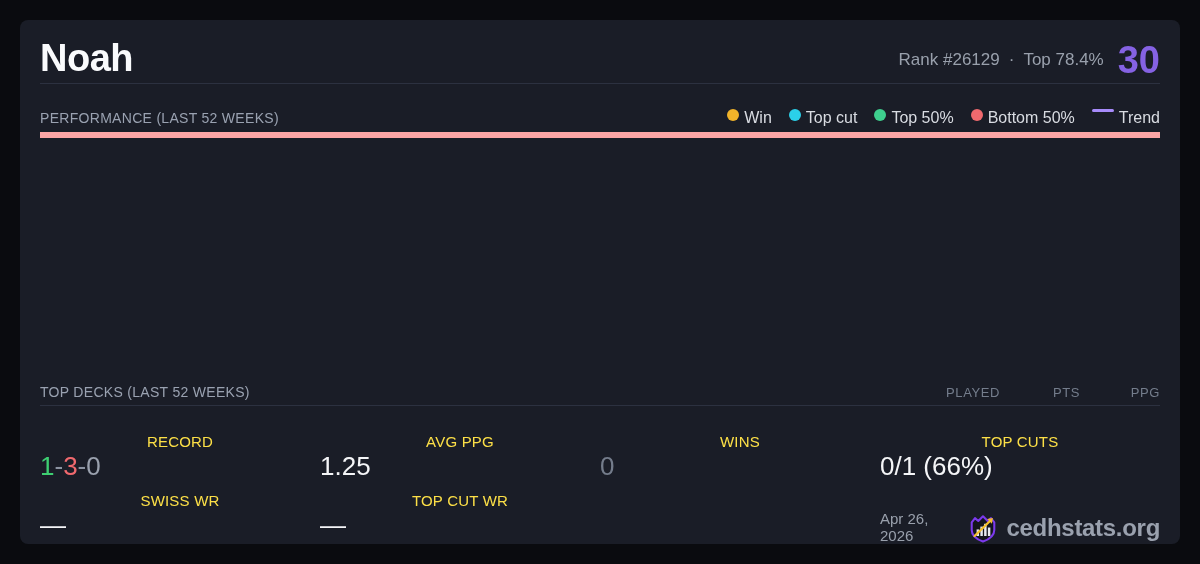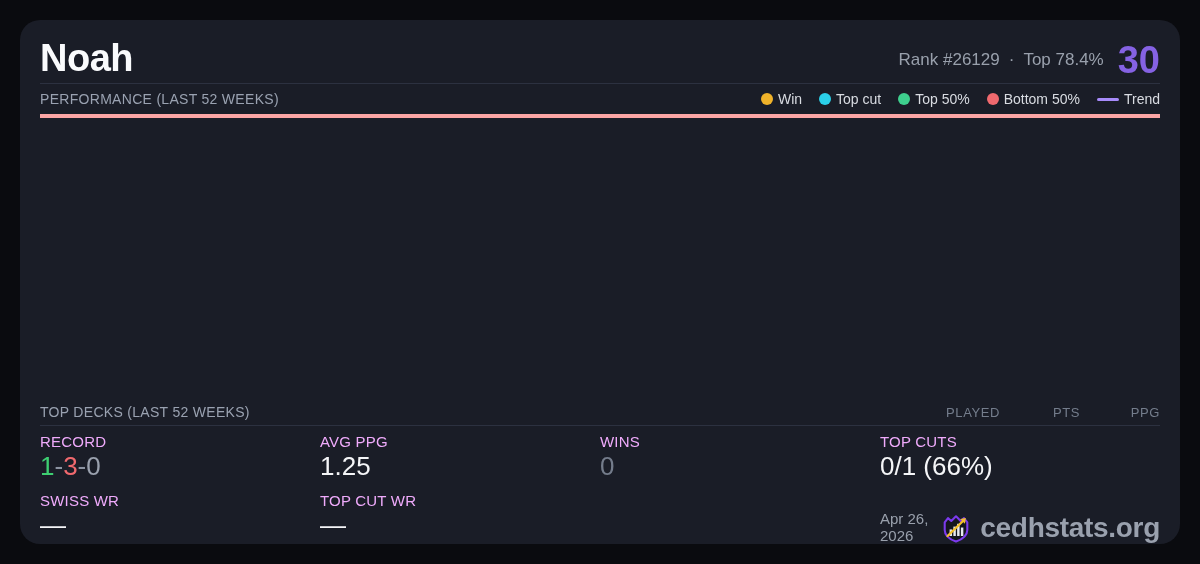--- a/index.html
+++ b/index.html
@@ -7,24 +7,25 @@
     width: 1200px; height: 564px;
     background: #0a0b0f;
     font-family: "Liberation Sans", sans-serif;
     overflow: hidden;
   }
   .card {
     position: absolute;
     left: 20px; top: 20px;
     width: 1160px; height: 524px;
     background: #1a1d27;
-    border-radius: 20px;
+    border-radius: 8px;
     padding: 0 20px;
     display: flex;
     flex-direction: column;
+    gap: 20px;
   }
   
   .header-row {
     display: flex;
     justify-content: space-between;
     align-items: flex-end;
     padding: 14px 0 6px 0;
     border-bottom: 1px solid #2c3140;
     height: 64px;
   }
@@ -51,31 +52,31 @@
     font-size: 38px;
     font-weight: 700;
     line-height: 0.9;
   }
   
   .perf-row {
     display: flex;
     justify-content: space-between;
     align-items: center;
     height: 34px;
-    border-bottom: 4px solid #fca5a5;
+    border-bottom: 6px solid #fca5a5;
   }
   .section-title {
     color: #9aa2b1;
     font-size: 14px;
     letter-spacing: 0.3px;
   }
   .legend { display: flex; align-items: center; gap: 17px; }
   .legend-item {
-    display: flex; align-items: center; gap: 5px;
-    color: #d9dce2; font-size: 14px;
+    display: flex; gap: 5px;
+    color: #d9dce2; font-size: 16px;
   }
   .legend-dot { width: 12px; height: 12px; border-radius: 50%; display: inline-block; }
   .legend-line { width: 22px; height: 3px; border-radius: 2px; display: inline-block; }
   
   .chart-area { flex: 1; }
   
   .topdecks-row {
     display: flex;
     justify-content: space-between;
     align-items: center;
@@ -91,42 +92,43 @@
     letter-spacing: 0.6px;
   }
   
   .stats-grid {
     display: grid;
     grid-template-columns: repeat(4, 1fr);
     grid-template-rows: 59px 52px;
     padding-top: 7px;
   }
   .stat-label {
-    color: #f0abfc;
+    color: #fde047;
     font-size: 15px;
     letter-spacing: 0.2px;
     margin-bottom: 3px;
+    text-align: center;
   }
   .stat-value {
     color: #f4f5f7;
     font-size: 26px;
     font-weight: 400;
     line-height: 1;
   }
   .footer-cell {
     grid-column: 4;
     grid-row: 2;
     display: flex;
     flex-direction: row;
     align-items: flex-end;
     gap: 3px;
   }
   .date-text { color: #99a0ac; font-size: 15px; }
   .brand-row { display: flex; align-items: center; gap: 8px; }
-  .brand-text { color: #9aa1ae; font-size: 28px; font-weight: 700; letter-spacing: -0.3px; text-align: center; }
+  .brand-text { color: #9aa1ae; font-size: 24px; font-weight: 700; letter-spacing: -0.3px; text-align: center; }
 </style>
 </head>
 <body>
 
 <div class="card">
 
   <div class="header-row">
     <div class="player-name">Noah</div>
     <div class="rank-score">
       <div class="rank-text">

